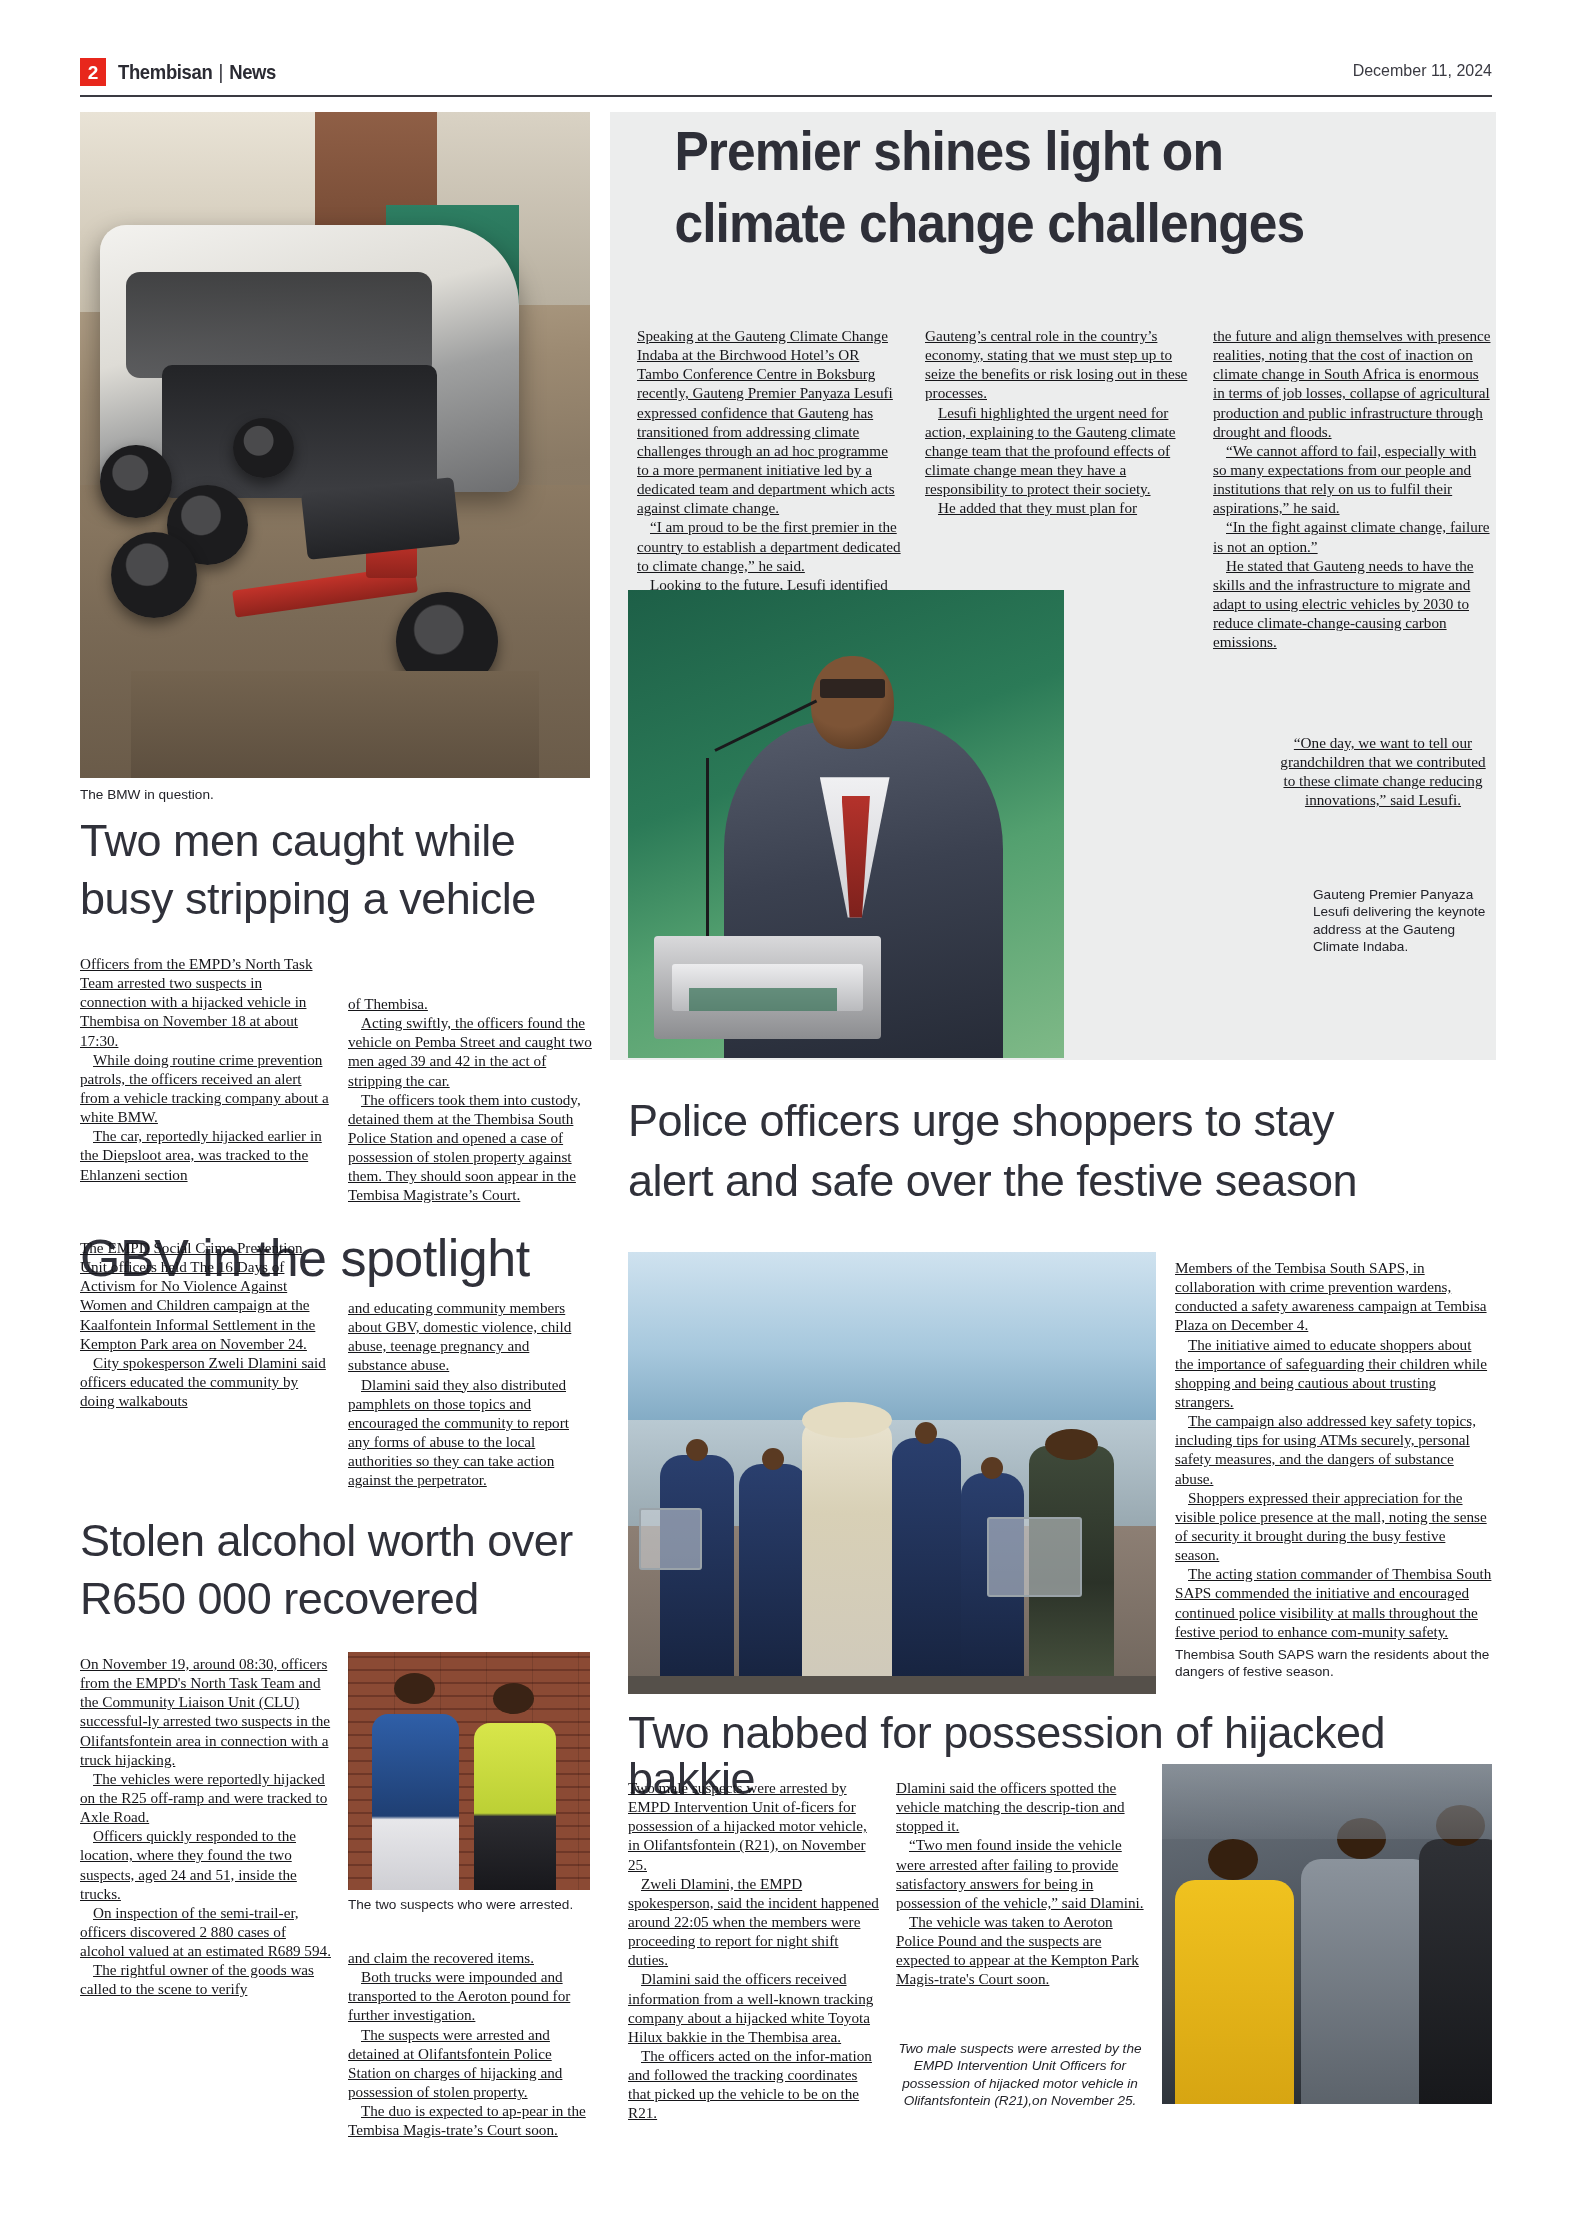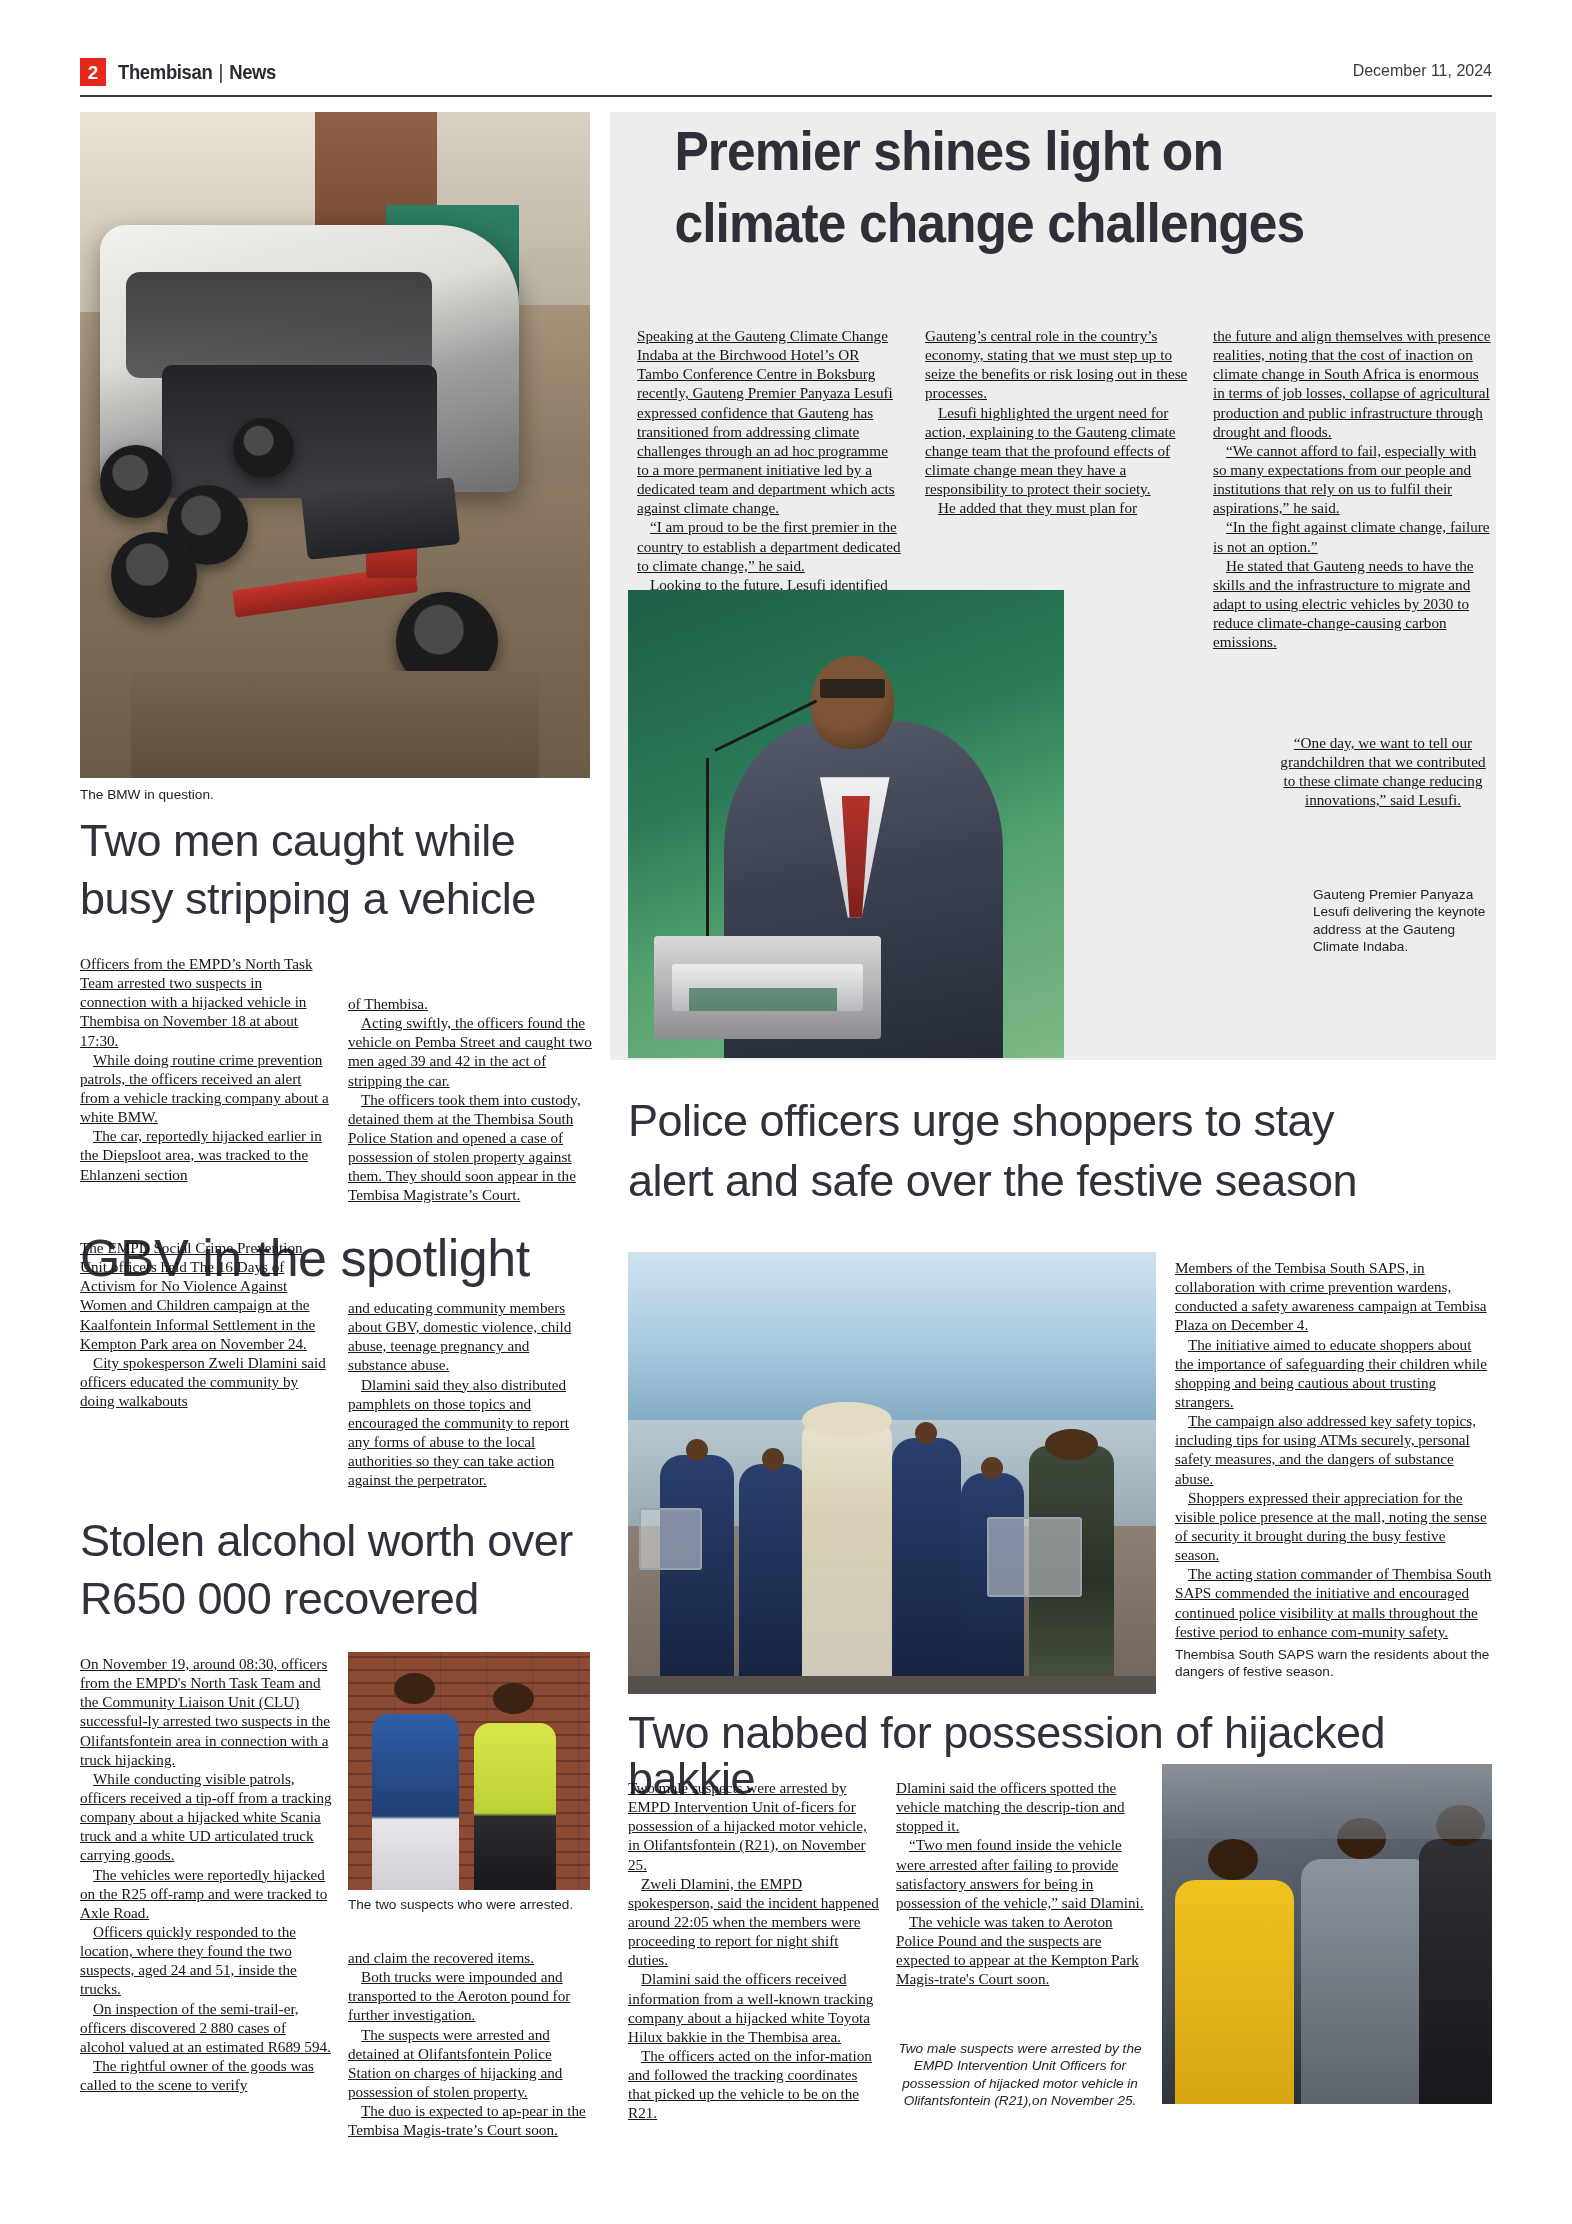--- a/index.html
+++ b/index.html
@@ -274,21 +274,20 @@
   <div class="body-col" style="position:absolute;left:348px;top:1298px;width:244px;">
     <p class="first" style="text-indent:0">and educating community members about GBV, domestic violence, child abuse, teenage pregnancy and substance abuse.</p>
     <p>Dlamini said they also distributed pamphlets on those topics and encouraged the community to report any forms of abuse to the local authorities so they can take action against the perpetrator.</p>
   </div>
 
   <div class="hl" style="position:absolute;left:80px;top:1518px;width:540px;font-size:45px;">Stolen alcohol worth over</div>
   <div class="hl" style="position:absolute;left:80px;top:1576px;width:540px;font-size:45px;">R650 000 recovered</div>
 
   <div class="body-col" style="position:absolute;left:80px;top:1654px;width:252px;">
     <p class="first">On November 19, around 08:30, officers from the EMPD's North Task Team and the Community Liaison Unit (CLU) successful-ly arrested two suspects in the Olifantsfontein area in connection with a truck hijacking.</p>
-    <p>While conducting visible patrols, officers received a tip-off from a tracking company about a hijacked white Scania truck and a white UD articulated truck carrying goods.</p>
     <p>The vehicles were reportedly hijacked on the R25 off-ramp and were tracked to Axle Road.</p>
     <p>Officers quickly responded to the location, where they found the two suspects, aged 24 and 51, inside the trucks.</p>
     <p>On inspection of the semi-trail-er, officers discovered 2 880 cases of alcohol valued at an estimated R689 594.</p>
     <p>The rightful owner of the goods was called to the scene to verify</p>
   </div>
 
   <div class="photo" id="photo-suspects">
     <div class="br-wall"></div>
     <div class="sus-blue"></div>
     <div class="sus-head" style="left:19%; top:9%;"></div>

